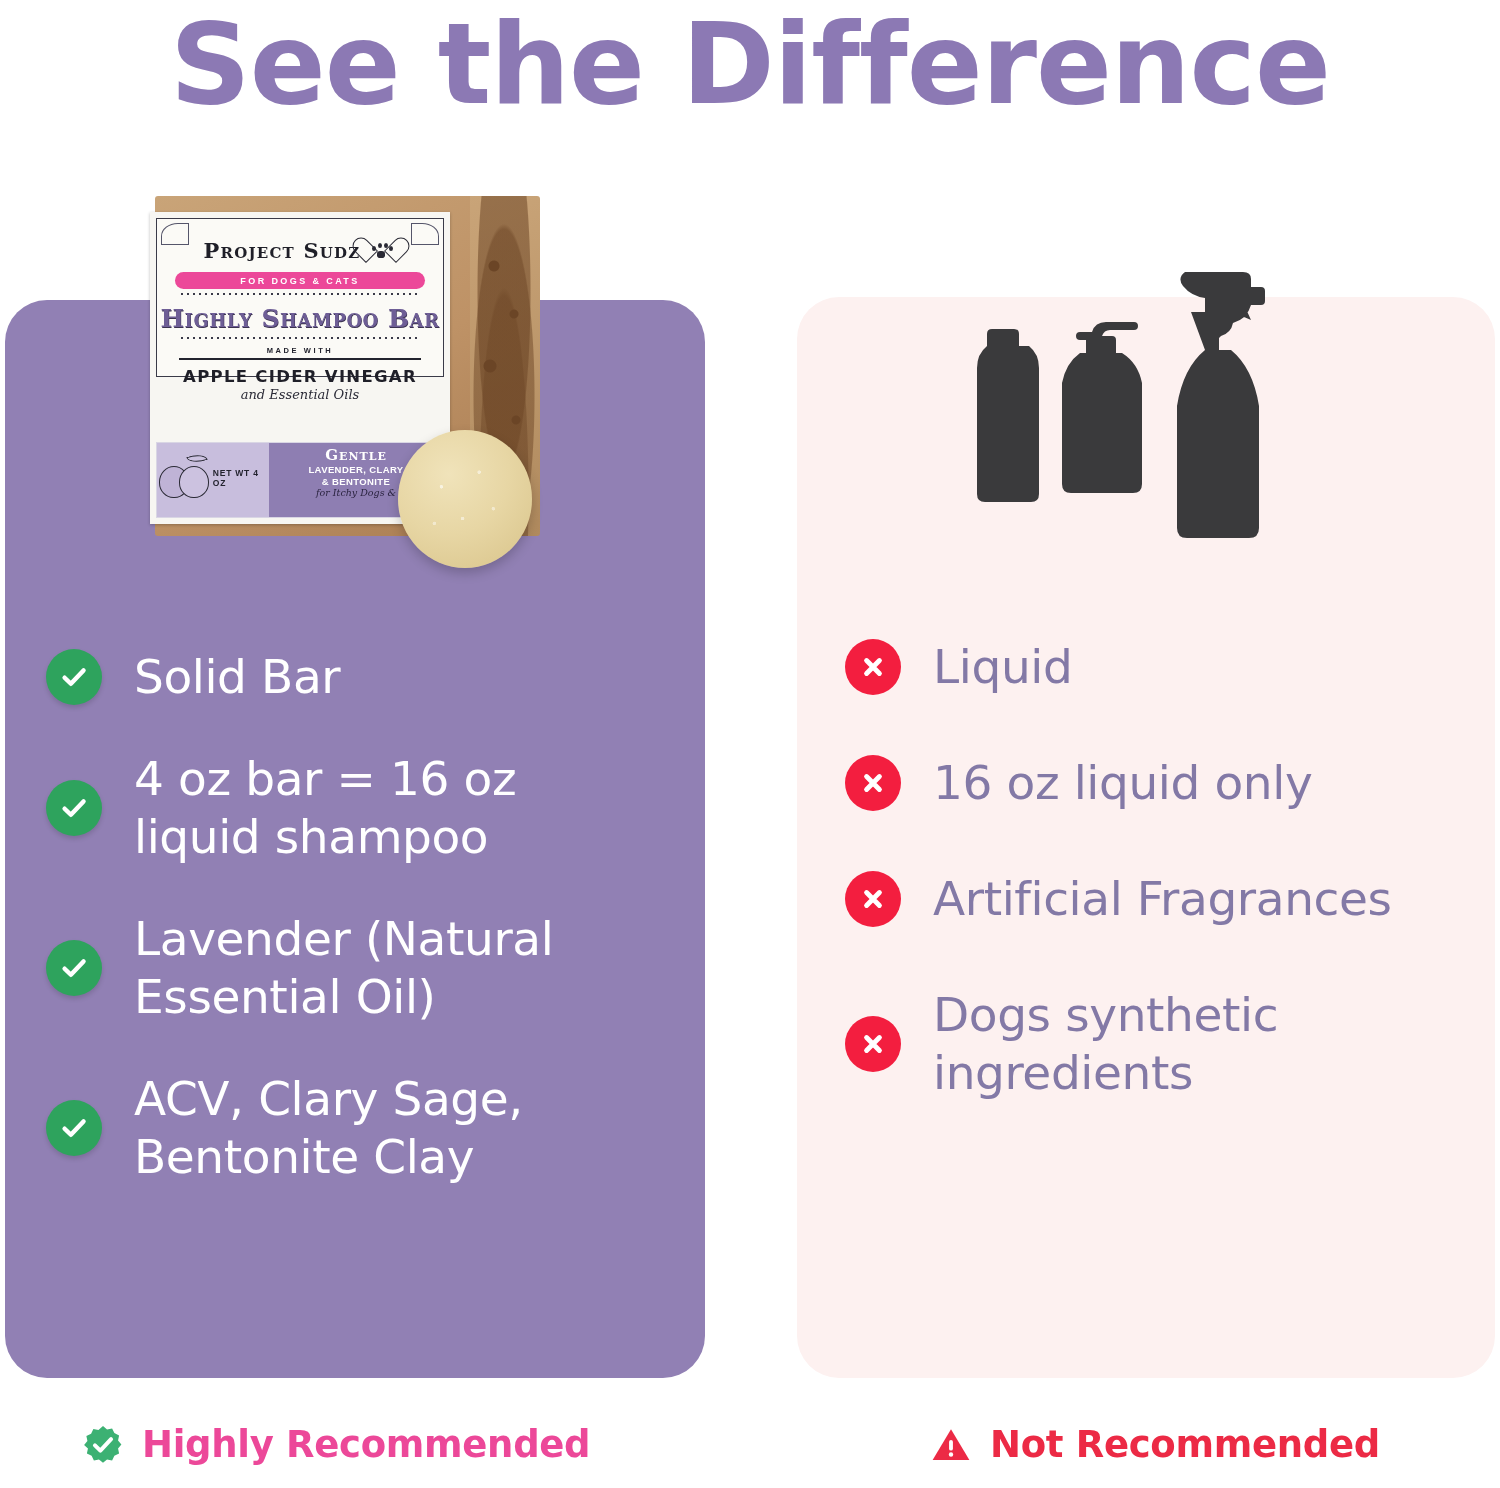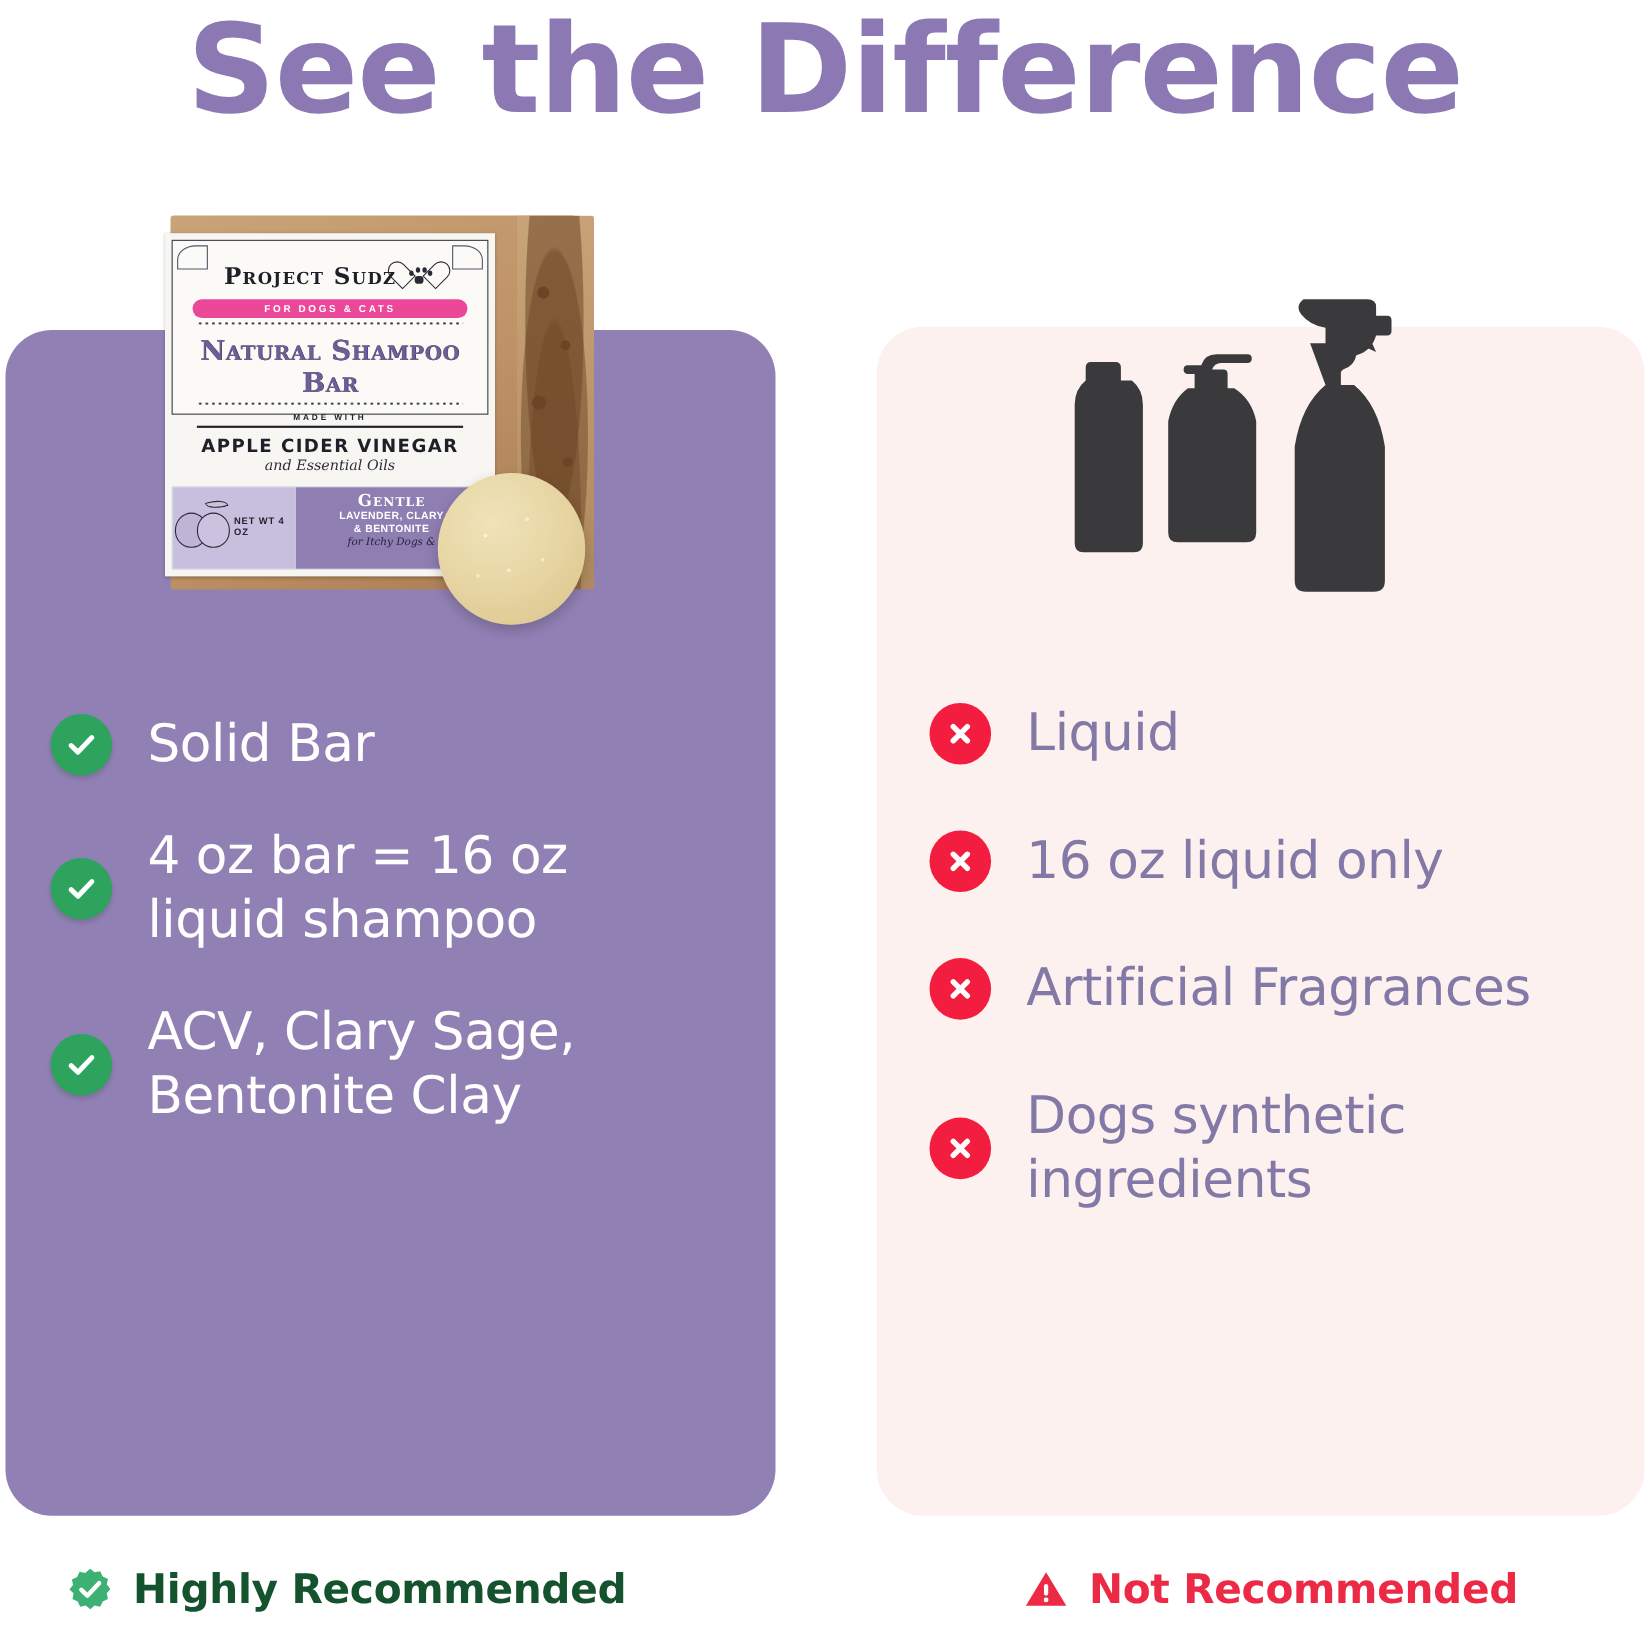--- a/index.html
+++ b/index.html
@@ -337,21 +337,21 @@
     position: absolute;
     bottom: 22px;
     display: flex;
     align-items: center;
     gap: 18px;
     font-size: 37px;
     font-weight: 700;
     font-family: "DejaVu Sans", sans-serif;
     letter-spacing: -0.3px;
   }
-  .footer-good { left: 61px; color: #14532d; align-items: flex-end; }
+  .footer-good { left: 82px; color: #ec4899; align-items: flex-end; }
   .footer-bad  { left: 930px; color: #EC2A45; }
   .footer-icon { width: 42px; height: 42px; flex: 0 0 auto; }
 </style>
 </head>
 <body>
 
 <div id="stage">
 
   <div class="page-title">See the Difference</div>
 
@@ -372,21 +372,21 @@
             <span class="paw-dot" style="left:12px;top:6px"></span>
             <span class="paw-dot" style="left:18px;top:6px"></span>
             <span class="paw-dot" style="left:23px;top:9px"></span>
             <span class="paw-dot" style="left:11px;top:14px;width:8px;height:7px;border-radius:40%"></span>
           </span>
         </div>
 
         <div class="banner">FOR DOGS &amp; CATS</div>
 
         <div class="dotline"></div>
-        <div class="product-title">Natural Shampoo Bar</div>
+        <div class="product-title">Highly Shampoo Bar</div>
         <div class="dotline"></div>
 
         <div class="madewith">MADE WITH</div>
         <div class="rule"></div>
         <div class="acv">APPLE CIDER VINEGAR</div>
         <div class="eo">and Essential Oils</div>
       </div>
 
       <div class="label-bottom">
         <div class="apple-cell">
@@ -433,20 +433,29 @@
     <div class="row">
       <span class="icon-badge icon-check">
         <svg width="30" height="30" viewBox="0 0 24 24">
             <path d="M4.5 12.6 L9.5 17.4 L19.6 6.8" fill="none" stroke="#fff" stroke-width="3.6" stroke-linecap="round" stroke-linejoin="round"></path>
           </svg>
       </span>
       <span class="row-text" style="white-space:pre-line">4 oz bar = 16 oz
 liquid shampoo</span>
     </div>
 
+    <div class="row">
+      <span class="icon-badge icon-check">
+        <svg width="30" height="30" viewBox="0 0 24 24">
+            <path d="M4.5 12.6 L9.5 17.4 L19.6 6.8" fill="none" stroke="#fff" stroke-width="3.6" stroke-linecap="round" stroke-linejoin="round"></path>
+          </svg>
+      </span>
+      <span class="row-text" style="white-space:pre-line">Lavender (Natural
+Essential Oil)</span>
+    </div>
 
     <div class="row">
       <span class="icon-badge icon-check">
         <svg width="30" height="30" viewBox="0 0 24 24">
             <path d="M4.5 12.6 L9.5 17.4 L19.6 6.8" fill="none" stroke="#fff" stroke-width="3.6" stroke-linecap="round" stroke-linejoin="round"></path>
           </svg>
       </span>
       <span class="row-text" style="white-space:pre-line">ACV, Clary Sage,
 Bentonite Clay</span>
     </div>

